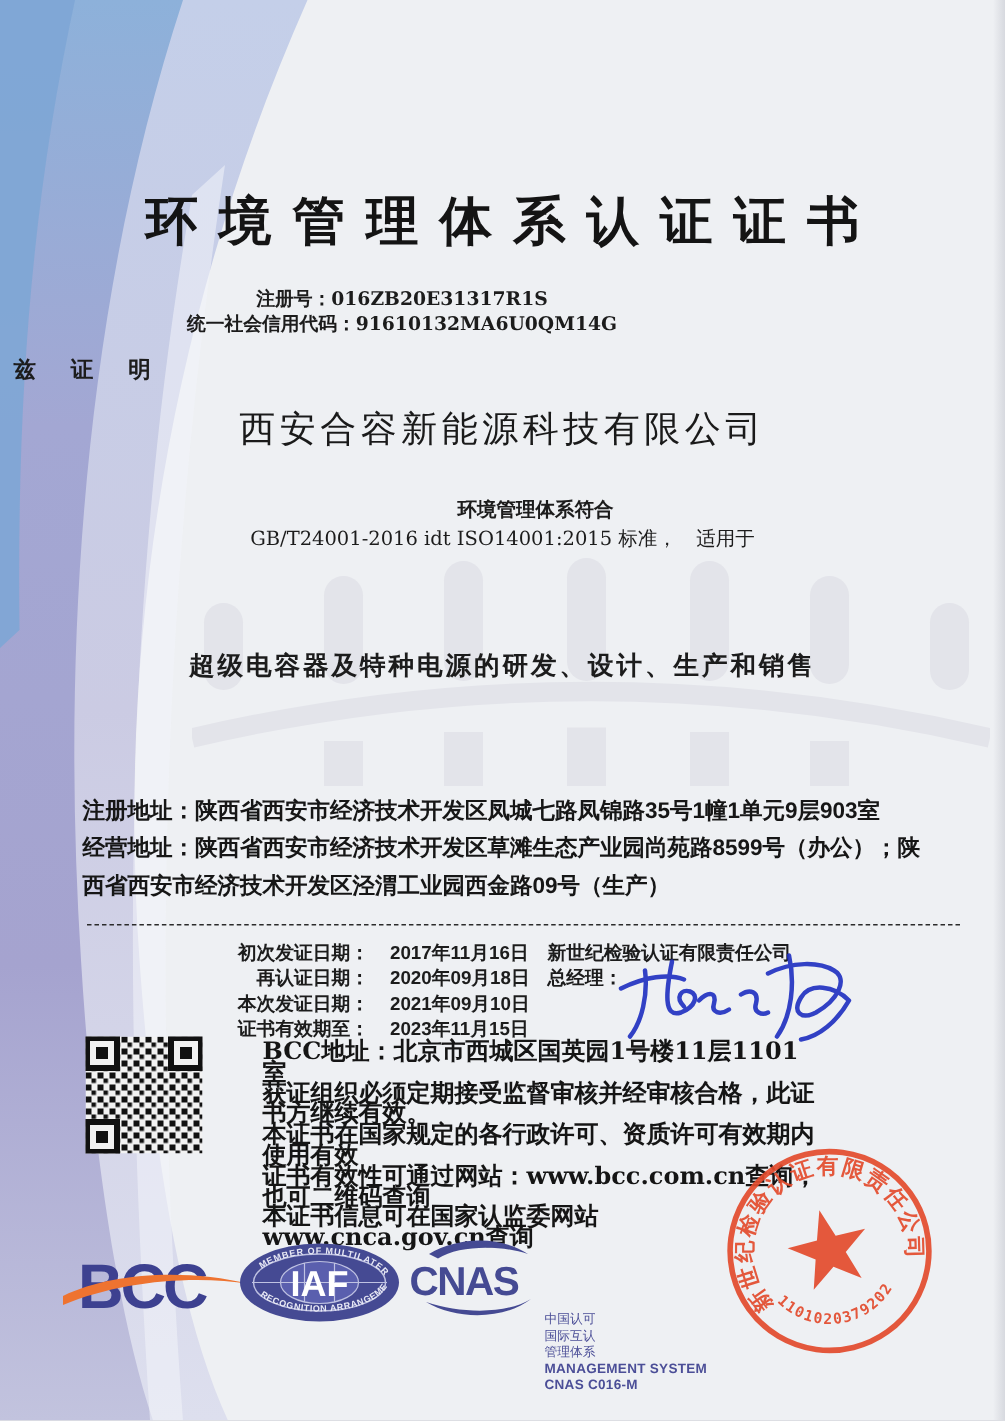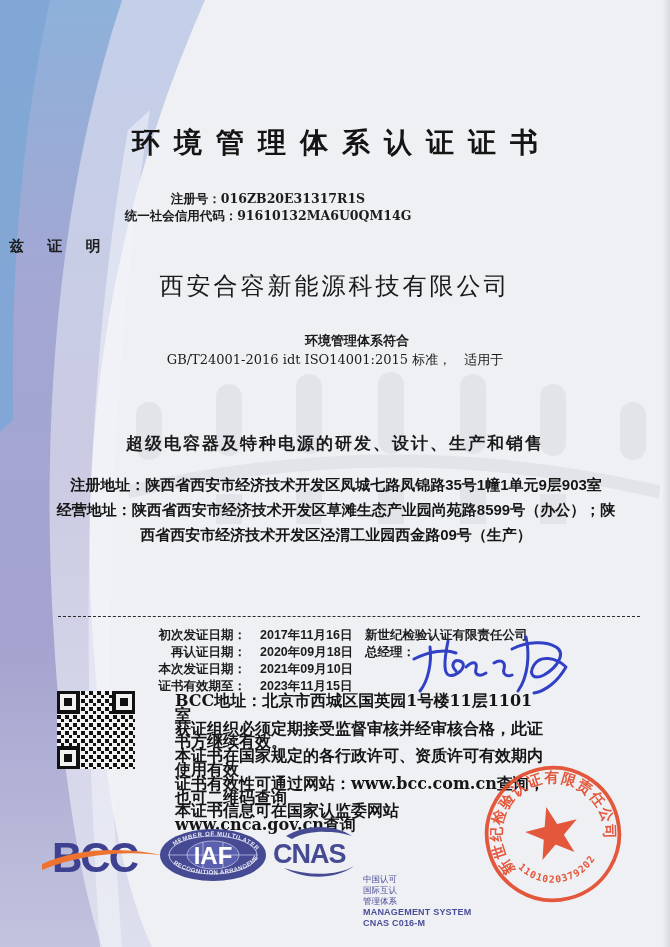--- a/index.html
+++ b/index.html
@@ -4,29 +4,29 @@
 <style>
   html,body{margin:0;padding:0;background:#cfd2d8;}
   .page{position:relative;width:670px;height:947px;margin:0 auto;overflow:hidden;
         background:#eef0f3;font-family:"DejaVu Serif","Liberation Serif",serif;color:#1c1c1c;}
   .abs{position:absolute;}
   .bands-svg{left:0;top:0;z-index:1;}
   .edge-right{right:0;top:0;width:8px;height:947px;background:linear-gradient(to left,#d7d9df,rgba(215,217,223,0));z-index:1;}
   .watermark-svg{left:128px;top:372px;z-index:2;}
   .content{z-index:3;}
 
-  .cert-title{left:0;top:124px;width:670px;text-align:center;font-size:28px;font-weight:bold;
+  .cert-title{left:0;top:124px;width:670px;text-align:center;font-size:35px;font-weight:bold;
               letter-spacing:14px;text-indent:14px;color:#141414;}
   .reg-block{left:0;top:190px;width:536px;text-align:center;font-size:12.5px;font-weight:bold;line-height:17px;}
   .hereby{left:0;top:237px;width:670px;font-size:15px;font-weight:bold;letter-spacing:9px;text-indent:9px;}
   .company{left:0;top:270px;width:670px;text-align:center;font-size:24px;letter-spacing:3px;color:#1a1a1a;}
   .standard{left:0;top:331px;width:670px;text-align:center;font-size:13px;line-height:19px;}
   .standard .l1{font-weight:bold;padding-left:44px;}
   .scope{left:0;top:432px;width:670px;text-align:center;font-size:17px;font-weight:bold;letter-spacing:2px;}
-  .addresses{left:55px;top:472px;width:562px;text-align:center;font-family:"Liberation Sans","DejaVu Sans",sans-serif;
+  .addresses{left:55px;top:528px;width:562px;text-align:left;font-family:"Liberation Sans","DejaVu Sans",sans-serif;
              font-weight:bold;font-size:15px;line-height:25px;color:#161616;}
   .dashed-sep{left:58px;top:616px;width:582px;height:0;border-top:1.6px dashed #2b2b2b;}
   .dates{left:84px;top:627px;font-family:"Liberation Sans","DejaVu Sans",sans-serif;font-weight:bold;font-size:12.5px;line-height:17px;}
   .drow{display:flex;}
   .dlabel{width:162px;text-align:right;}
   .dval{margin-left:14px;}
   .issuer{left:365px;top:627px;font-family:"Liberation Sans","DejaVu Sans",sans-serif;font-weight:bold;font-size:12.5px;line-height:17px;}
   .signature-svg{left:408px;top:633px;z-index:4;}
   .qr{left:57px;top:691px;width:78px;height:78px;}
   .footnotes{left:146px;top:694px;width:372px;font-size:16px;font-weight:700;line-height:13.8px;color:#151515;margin-left:29px;}

